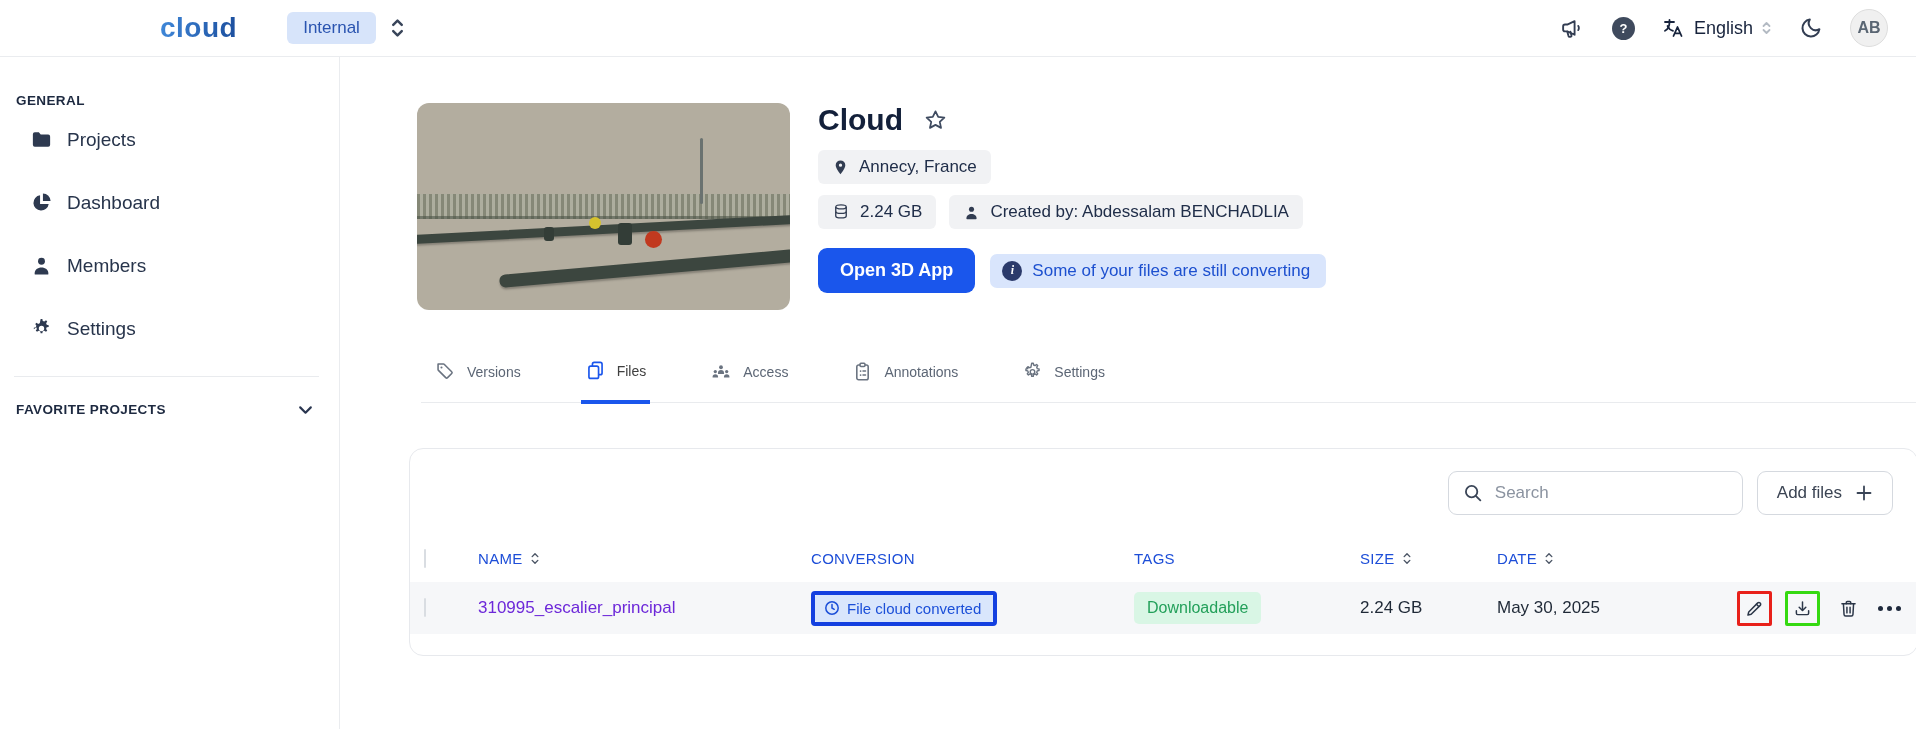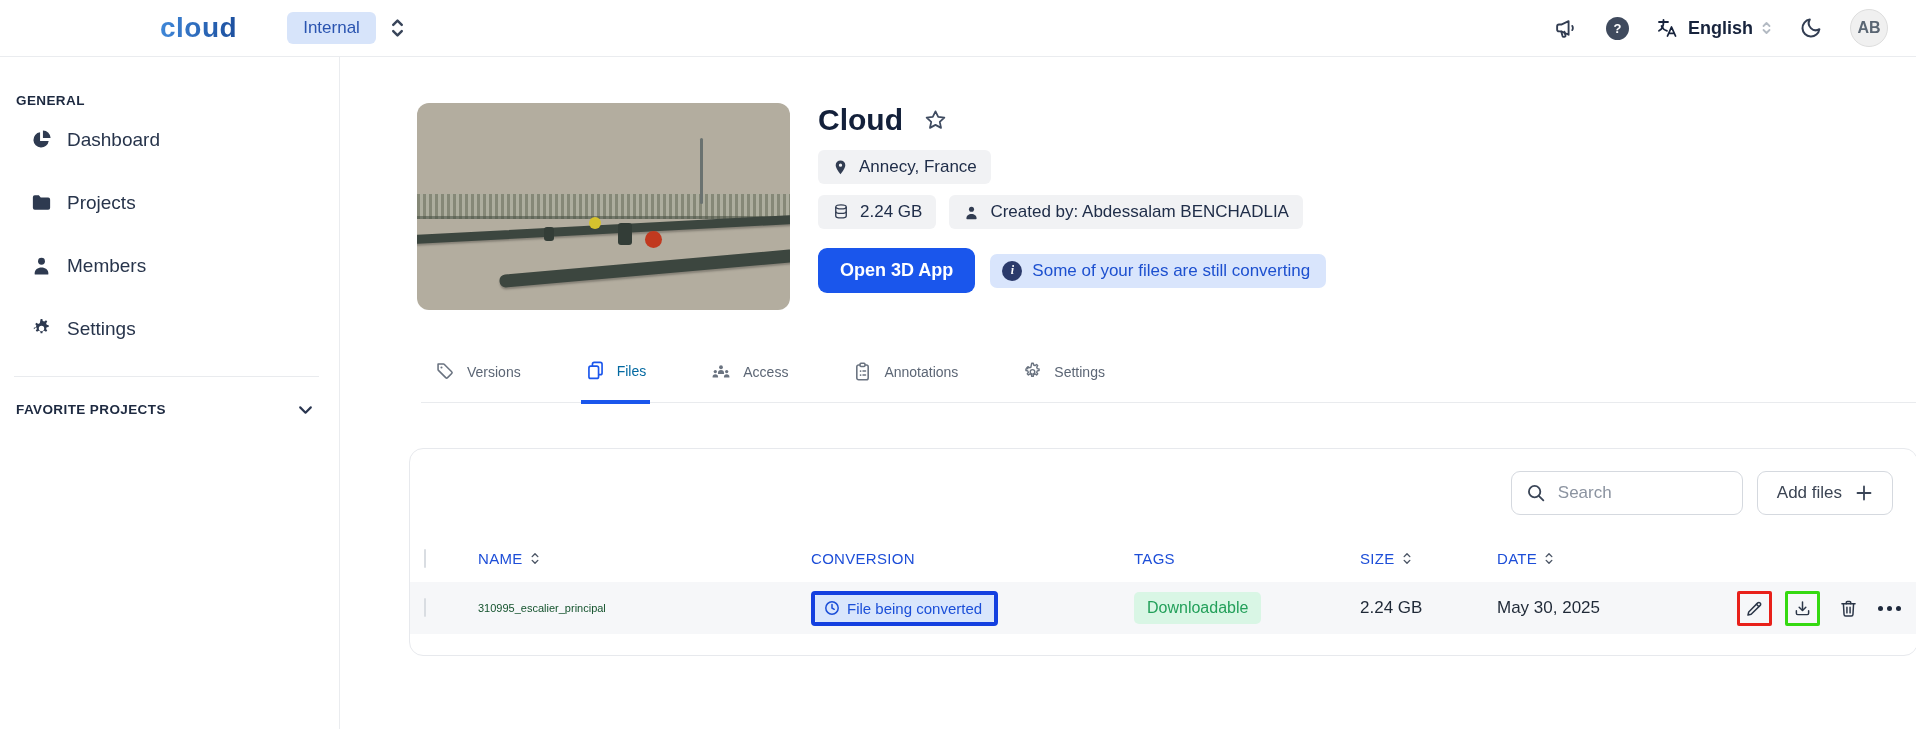--- a/index.html
+++ b/index.html
@@ -11,21 +11,21 @@
   header { height:57px; display:flex; align-items:center; padding:0 28px 0 160px; border-bottom:1px solid #eaecef; background:#fff; }
   .logo { font-size:28px; font-weight:700; letter-spacing:.5px;
           background:linear-gradient(90deg,#3f87d8,#1c4f9e);
           -webkit-background-clip:text; background-clip:text; color:transparent; }
   .workspace { margin-left:50px; display:flex; gap:14px; }
   .ws-badge { background:#d7e4fa; color:#2a54b0; font-size:17px; padding:6px 16px; border-radius:6px; cursor:pointer; }
   .icon-btn { display:flex; align-items:center; justify-content:center; cursor:pointer; background:none; border:none; }
   .header-right { margin-left:auto; display:flex; align-items:center; gap:27px; }
   .help-circle { width:23px; height:23px; border-radius:50%; background:#3f4a5d; color:#fff; font-size:13px; font-weight:700; display:flex; align-items:center; justify-content:center; }
   .lang { display:flex; align-items:center; gap:8px; cursor:pointer; }
-  .lang-label { font-size:18px; font-weight:700; color:#17233c; }
+  .lang-label { font-size:18px; font-weight:400; color:#17233c; }
   .avatar { width:38px; height:38px; border-radius:50%; background:#f0f0f0; border:1px solid #dddddd; color:#5a6673; font-size:16px; font-weight:700; display:flex; align-items:center; justify-content:center; cursor:pointer; }
 
   
   .layout { display:flex; height:672px;gap:47px; }
   aside { width:340px; flex:0 0 340px; border-right:1px solid #eaecef; padding-top:36px; }
   .side-title { margin-left:16px; font-size:13.5px; font-weight:700; color:#1d2940; letter-spacing:.4px; }
   .side-item { display:flex; align-items:center; gap:14px; padding:20px 0 20px 30px; font-size:19px; color:#27344b; cursor:pointer; }
   .side-item:first-of-type { margin-top:14px; }
   aside hr { border:none; border-top:1px solid #e9ebee; margin:16px 20px 0 14px; }
   .fav-row { margin-top:24px; display:flex; align-items:center; justify-content:space-between; padding-right:25px; cursor:pointer; }
@@ -61,37 +61,37 @@
   .loc-row { margin-top:13px; }
   .meta-row { margin-top:11px; display:flex; gap:13px; }
   .action-row { margin-top:19px; display:flex; gap:15px; align-items:center; }
   .open3d { background:#1a56ec; color:#fff; font-size:18px; font-weight:700; padding:12px 22px; border-radius:9px; border:none; cursor:pointer; font-family:inherit; }
   .notice { background:#d9e5fc; color:#1d50cf; font-size:17px; padding:7px 16px 7px 12px; border-radius:7px; display:flex; gap:10px; align-items:center; }
   .info-circle { width:20px; height:20px; border-radius:50%; background:#2b3a6b; color:#fff; font-size:12px; font-weight:700; font-family:"Liberation Serif",serif; font-style:italic; display:flex; align-items:center; justify-content:center; flex:0 0 20px; }
 
   
   .tabs { margin:50px 30px 0 34px; display:flex; gap:56px; border-bottom:1px solid #e9ebee; padding-left:10px; }
   .tab { display:flex; align-items:center; gap:11px; font-size:14px; color:#5c6675; padding:0 4px 19px 4px; cursor:pointer; }
-  .tab.active { color:#0369a1; border-bottom:4px solid #1a56ec; margin-bottom:-2px; }
+  .tab.active { color:#404040; border-bottom:4px solid #1a56ec; margin-bottom:-2px; }
 
   
   .card { margin:45px 38px 0 22px; border:1px solid #e7e9ed; border-radius:14px; background:#fff; padding-bottom:21px; }
   .toolbar { display:flex; justify-content:flex-end; align-items:center; gap:14px; padding:22px 24px 19px; }
   .search-wrap { position:relative; }
   .search-wrap svg { position:absolute; left:14px; top:11px; }
-  .search-input { width:232px; height:44px; border:1px solid #d5d9df; border-radius:9px; padding:0 12px 0 46px; font-size:17px; color:#222f49; font-family:inherit; outline:none; }
+  .search-input { width:295px; height:44px; border:1px solid #d5d9df; border-radius:9px; padding:0 12px 0 46px; font-size:17px; color:#222f49; font-family:inherit; outline:none; }
   .search-input::placeholder { color:#8b93a0; }
   .add-files { height:44px; border:1px solid #d5d9df; border-radius:9px; background:#fff; padding:0 19px; display:flex; align-items:center; gap:13px; font-size:17px; color:#3b4453; cursor:pointer; font-family:inherit; }
 
   .grid-row { display:grid; grid-template-columns:68px 333px 323px 226px 137px 240px 1fr; align-items:center; padding-right:14px; }
   .thead { height:48px; font-size:15px; font-weight:400; color:#1d4ed8; letter-spacing:.3px; }
   .th { display:flex; align-items:center; gap:7px; }
   .trow { background:#f6f7f9; height:52px; }
   .cb { width:19px; height:19px; border-radius:5px; background:#eef0f3; border:1px solid #d9dde2; margin-left:14px; cursor:pointer; }
-  .cell-name { font-size:11px; color:#14532d; }
+  .cell-name { font-size:17px; color:#6d28d9; }
   .ann-blue { display:inline-flex; border:4px solid #1440e0; border-radius:4px; }
   .conv-badge { background:#d9e6fc; color:#1b4fd8; font-size:15px; font-weight:500; padding:5px 12px 5px 9px; display:inline-flex; align-items:center; gap:7px; border-radius:2px; white-space:nowrap; }
   .tag-green { display:inline-block; background:#d9f6e5; color:#23a05a; font-size:16px; padding:7px 13px; border-radius:5px; }
   .cell-plain { font-size:17px; color:#1f2937; }
   .actions { display:flex; align-items:center; gap:13px; justify-content:flex-end; }
   .ann-red, .ann-green { width:35px; height:35px; display:flex; align-items:center; justify-content:center; border-radius:2px; cursor:pointer; }
   .ann-red { border:3px solid #e8201a; }
   .ann-green { border:3px solid #35d911; }
   .plain-action { width:30px; height:30px; display:flex; align-items:center; justify-content:center; cursor:pointer; }
   .dots { display:flex; gap:4px; align-items:center; cursor:pointer; padding:6px 2px; }
@@ -152,34 +152,34 @@
   </header>
 
   <div class="layout">
 
     <aside>
       <div class="side-title">GENERAL</div>
 
       <div class="side-item">
         <span>
           <svg width="23" height="23" viewBox="0 0 24 24" fill="#2e3a50">
+            <path d="M3 6.5A2 2 0 015 4.5h4.2l2 2.3H19a2 2 0 012 2v8.7a2 2 0 01-2 2H5a2 2 0 01-2-2V6.5z"></path>
+          </svg>
+        </span>
+        <span>Projects</span>
+      </div>
+
+      <div class="side-item">
+        <span>
+          <svg width="23" height="23" viewBox="0 0 24 24" fill="#2e3a50">
             <path d="M10.5 4.5A8 8 0 1019.5 13.5h-9v-9z"></path>
             <path d="M13.5 2.5a8 8 0 018 8h-8v-8z"></path>
           </svg>
         </span>
         <span>Dashboard</span>
-      </div>
-
-      <div class="side-item">
-        <span>
-          <svg width="23" height="23" viewBox="0 0 24 24" fill="#2e3a50">
-            <path d="M3 6.5A2 2 0 015 4.5h4.2l2 2.3H19a2 2 0 012 2v8.7a2 2 0 01-2 2H5a2 2 0 01-2-2V6.5z"></path>
-          </svg>
-        </span>
-        <span>Projects</span>
       </div>
 
       <div class="side-item">
         <span>
           <svg width="23" height="23" viewBox="0 0 24 24" fill="#2e3a50">
             <circle cx="12" cy="7.5" r="3.6"></circle>
             <path d="M4.8 20.5c0-4 3.2-6.3 7.2-6.3s7.2 2.3 7.2 6.3c0 .6-.5 1-1 1H5.8a1 1 0 01-1-1z"></path>
           </svg>
         </span>
         <span>Members</span>
@@ -382,21 +382,21 @@
         <div class="grid-row trow">
           <div><span class="cb"></span></div>
           <div class="cell-name">310995_escalier_principal</div>
           <div>
             <span class="ann-blue">
               <span class="conv-badge">
                 <svg width="16" height="16" viewBox="0 0 16 16" fill="none" stroke="#1b4fd8" stroke-width="1.5" stroke-linecap="round">
                   <circle cx="8" cy="8" r="6.2"></circle>
                     <path d="M8 4.6V8l2.2 1.3"></path>
                 </svg>
-                <span>File being converted</span>
+                <span>File cloud converted</span>
               </span>
             </span>
           </div>
           <div><span class="tag-green">Downloadable</span></div>
           <div class="cell-plain">2.24 GB</div>
           <div class="cell-plain">May 30, 2025</div>
           <div class="actions">
             <span class="ann-red">
               <svg width="21" height="21" viewBox="0 0 24 24" fill="none" stroke="#2b3648" stroke-width="1.7" stroke-linejoin="round" stroke-linecap="round">
                 <path d="M4.5 19.5l.9-3.6L15.7 5.6a1.8 1.8 0 012.6 0l.2.2a1.8 1.8 0 010 2.6L8.2 18.6l-3.7.9z"></path>

